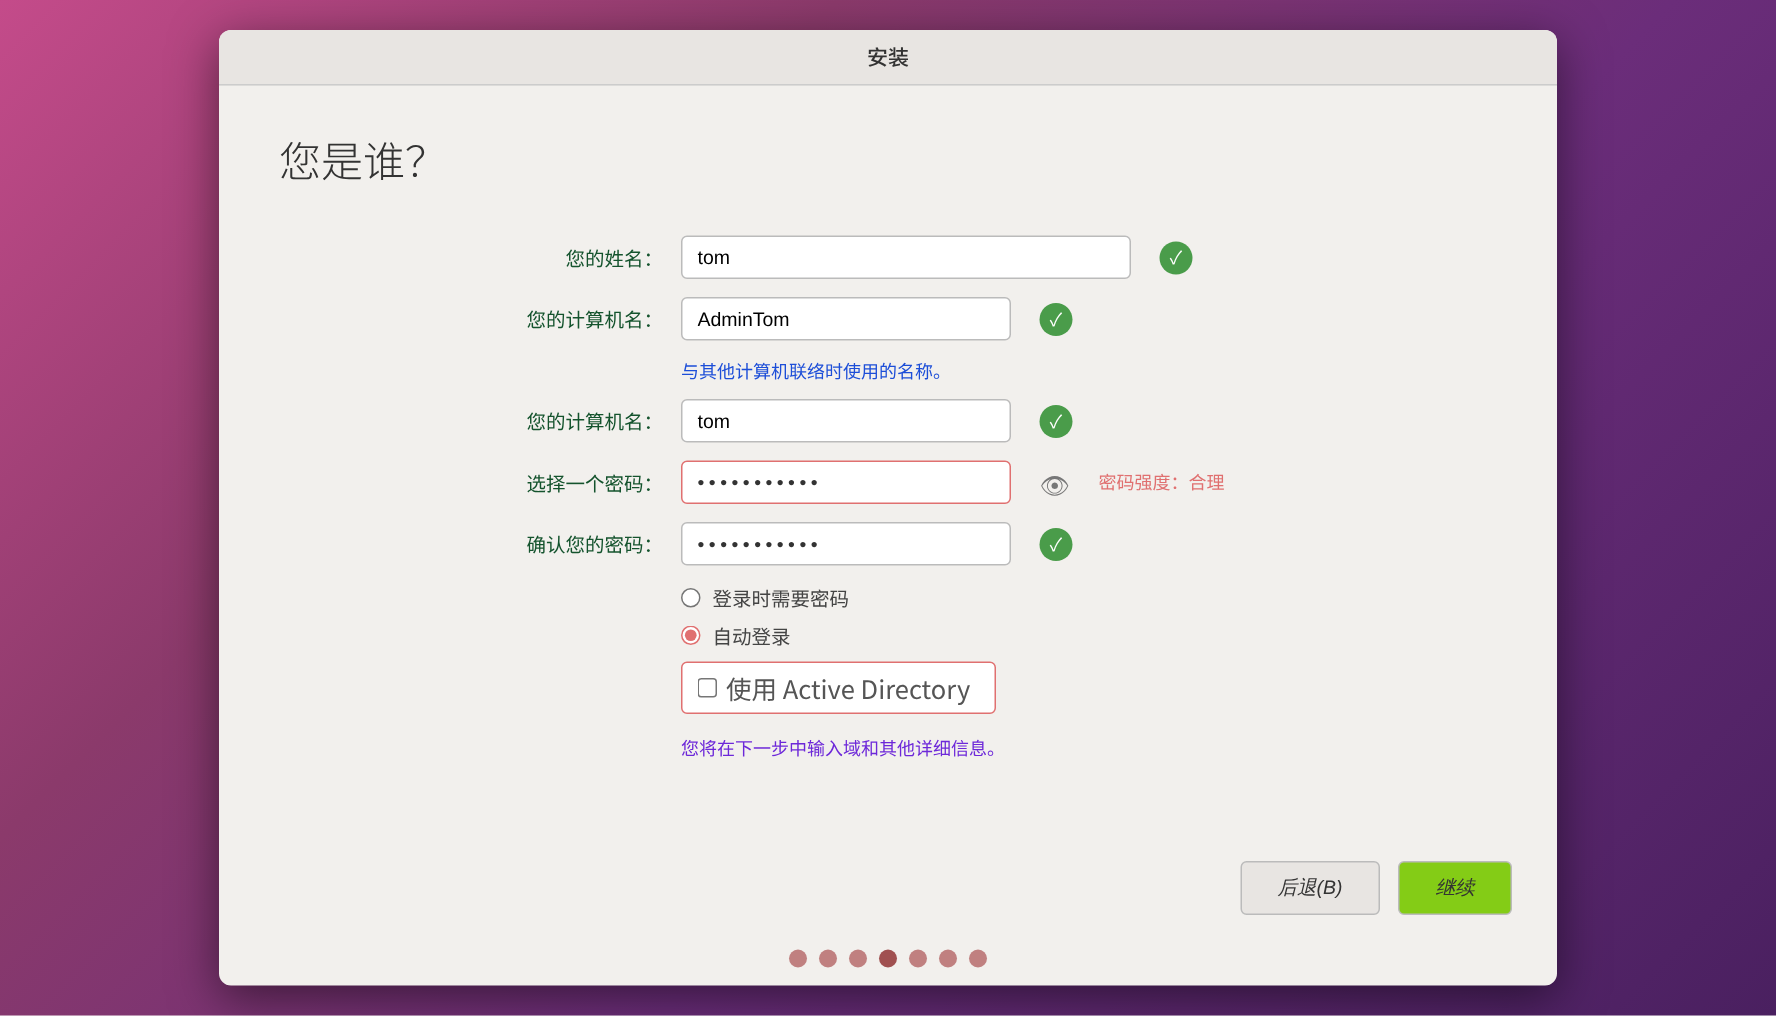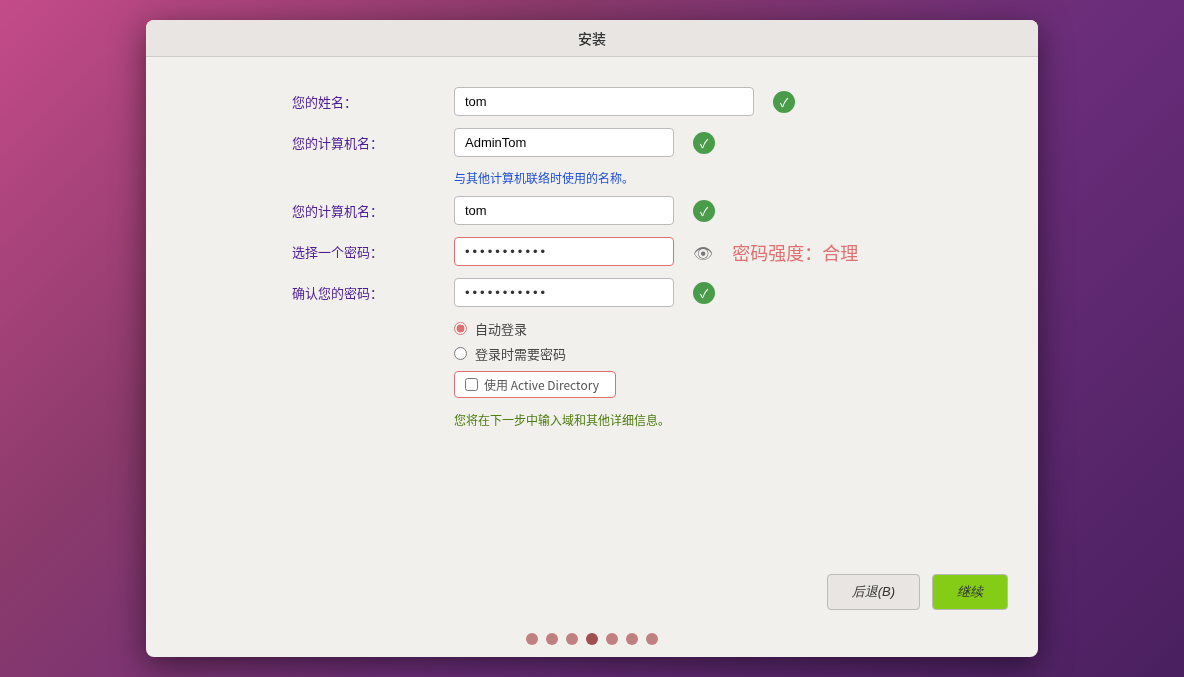--- a/index.html
+++ b/index.html
@@ -61,24 +61,25 @@
     }
 
     .form-row {
       display: flex;
       align-items: center;
       margin-bottom: 12px;
       width: 600px;
     }
 
     .form-label {
+      text-align: right;
       width: 150px;
       margin-right: 12px;
       font-size: 13px;
-      color: #4c1d95;
+      color: #14532d;
       flex-shrink: 0;
     }
 
     .form-input-wrap {
       display: flex;
       align-items: center;
       gap: 19px;
       flex: 1;
     }
 
@@ -120,21 +121,21 @@
       flex-shrink: 0;
     }
 
     .eye-icon {
       color: #777;
       font-size: 16px;
       cursor: pointer;
     }
 
     .password-strength {
-      font-size: 18px;
+      font-size: 12px;
       color: #e07070;
     }
 
     .hint-row {
       display: flex;
       width: 600px;
       padding-left: 162px;
       margin-bottom: 10px;
     }
 
@@ -185,33 +186,33 @@
       align-items: center;
       gap: 6px;
       background: white;
     }
 
     .ad-checkbox-wrap input[type="checkbox"] {
       margin: 0;
     }
 
     .ad-label {
-      font-size: 12px;
+      font-size: 17px;
       color: #555;
     }
 
     .ad-hint-row {
       width: 600px;
       padding-left: 162px;
       margin-bottom: 20px;
     }
 
     .ad-hint-text {
       font-size: 12px;
-      color: #4d7c0f;
+      color: #6d28d9;
       margin-top: 48px;
     }
 
     .bottom-bar {
       display: flex;
       justify-content: flex-end;
       align-items: center;
       padding: 10px 30px 15px 30px;
       gap: 12px;
     }
@@ -253,20 +254,21 @@
   </style>
 </head>
 <body>
 
 <div class="window">
   <div class="titlebar">
     <span>安装</span>
   </div>
 
   <div class="content">
+    <div class="page-title">您是谁？</div>
 
     <div class="form-area">
 
       <div class="form-row">
         <div class="form-label">您的姓名：</div>
         <div class="form-input-wrap">
           <input class="form-input wide" type="text" value="tom" style="">
           <div class="check-icon">✓</div>
         </div>
       </div>
@@ -303,26 +305,26 @@
       <div class="form-row">
         <div class="form-label">确认您的密码：</div>
         <div class="form-input-wrap">
           <input class="form-input password-confirm" type="password" value="password123" style="">
           <div class="check-icon">✓</div>
         </div>
       </div>
 
       <div class="radio-group">
         <div class="radio-row">
+          <input type="radio" name="login-option" id="require-password" style="">
+          <label class="radio-label" for="require-password">登录时需要密码</label>
+        </div>
+        <div class="radio-row">
           <input type="radio" name="login-option" id="auto-login" checked="" style="">
           <label class="radio-label" for="auto-login">自动登录</label>
-        </div>
-        <div class="radio-row">
-          <input type="radio" name="login-option" id="require-password" style="">
-          <label class="radio-label" for="require-password">登录时需要密码</label>
         </div>
       </div>
 
       <div class="ad-checkbox-row">
         <div class="ad-checkbox-wrap">
           <input type="checkbox" id="use-ad" style="">
           <label class="ad-label" for="use-ad">使用 Active Directory</label>
         </div>
       </div>
 

